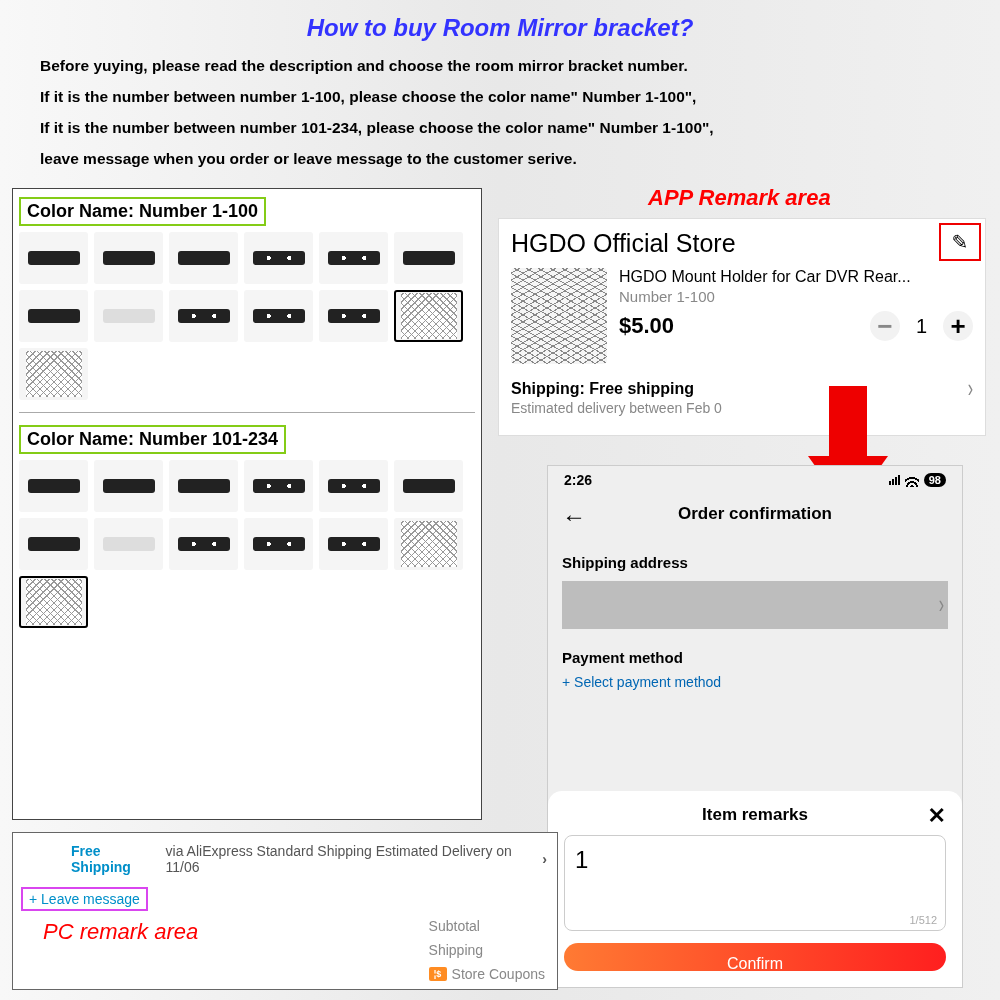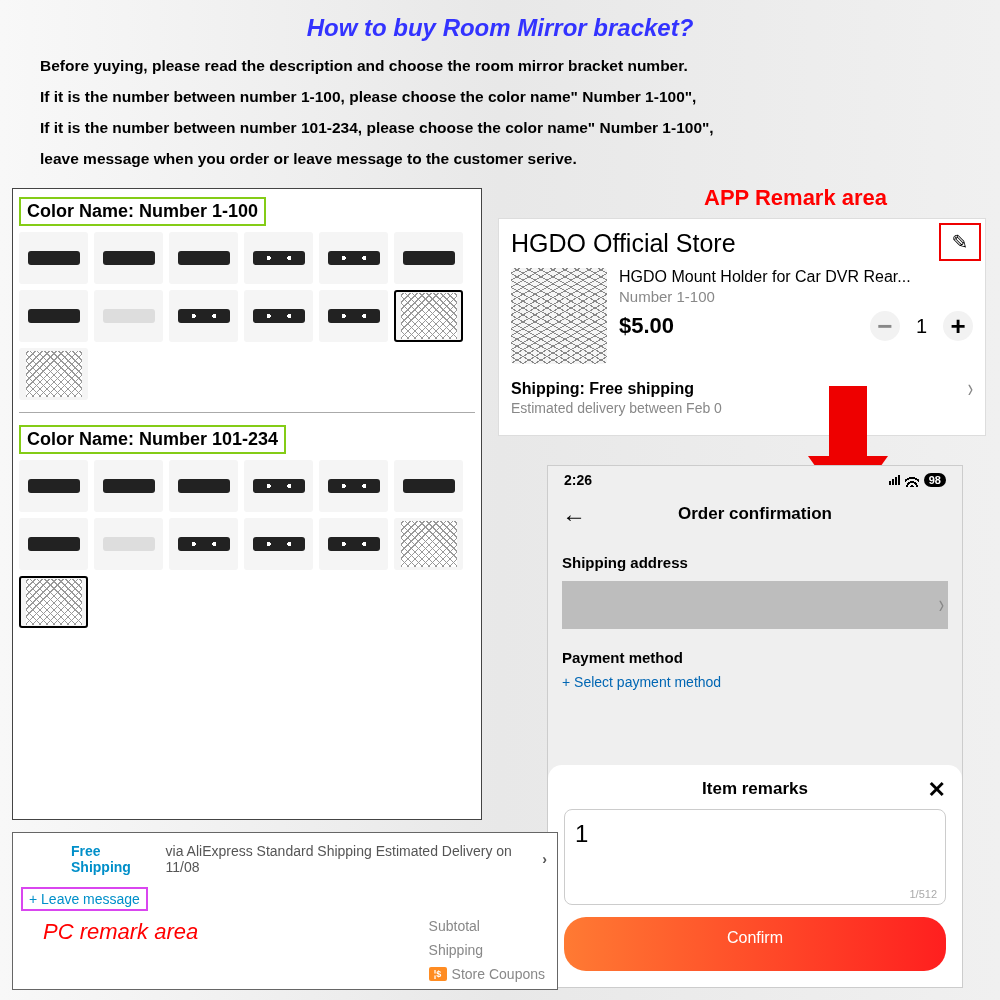--- a/index.html
+++ b/index.html
@@ -81,25 +81,26 @@
     background:
       repeating-linear-gradient(45deg, #999 0 1px, transparent 1px 5px),
       repeating-linear-gradient(-45deg, #999 0 1px, transparent 1px 5px),
       #fff;
   }
   .divider { height: 1px; background: #aaa; margin: 4px 6px; }
 
   
   .app-label {
     position: absolute;
-    left: 704px;
+    left: 648px;
     top: 185px;
     color: #f00;
     font-size: 22px;
     font-weight: bold;
+    font-style: italic;
   }
 
   
   .app-card {
     position: absolute;
     left: 498px;
     top: 218px;
     width: 488px;
     height: 218px;
     background: #fff;
@@ -279,21 +280,21 @@
     position: absolute;
     right: 8px;
     bottom: 4px;
     font-size: 11px;
     color: #aaa;
     text-align: right;
   }
   .confirm-btn {
     margin-top: 12px;
     width: 100%;
-    height: 54px;
+    height: 28px;
     border-radius: 22px;
     background: linear-gradient(to right, #ff7a33, #ff1f1f);
     color: #fff;
     text-align: center;
     line-height: 42px;
     font-size: 16px;
     font-weight: 500;
   }
 
   
@@ -519,21 +520,21 @@
       <span>1</span>
       <span class="char-count">1/512</span>
     </div>
     <div class="confirm-btn">Confirm</div>
   </div>
 </div>
 
 <div class="pc-remark">
   <div class="pc-line1">
     <span class="free-ship">Free Shipping</span>
-    <span class="deliv-txt">via AliExpress Standard Shipping  Estimated Delivery on 11/08</span>
+    <span class="deliv-txt">via AliExpress Standard Shipping  Estimated Delivery on 11/06</span>
     <span class="chev-sm">›</span>
   </div>
   <div class="leave-msg">+  Leave message</div>
   <div class="pc-label">PC remark area</div>
   <div class="pc-totals">
     <div>Subtotal</div>
     <div>Shipping</div>
     <div class="coupon-row">
       <span class="coupon-icon">¦$</span>
       <span>Store Coupons</span>

